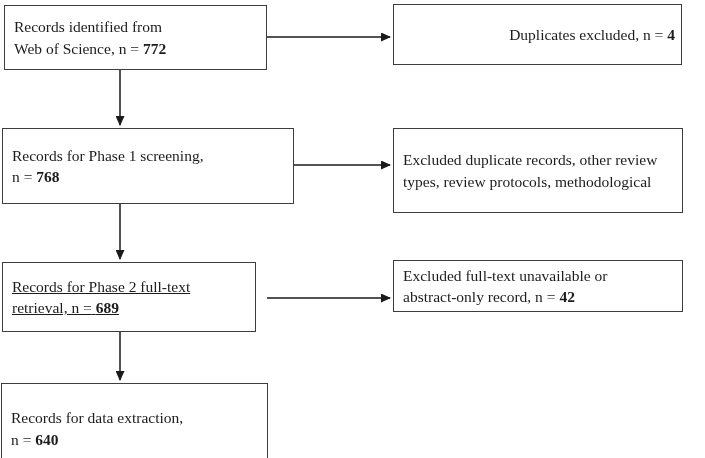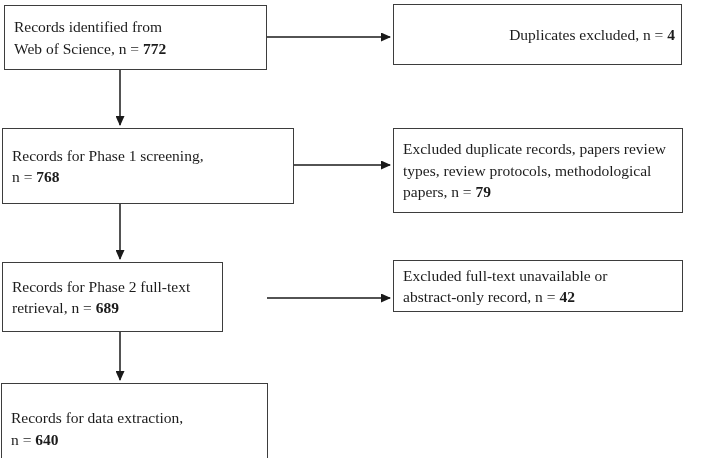--- a/index.html
+++ b/index.html
@@ -29,21 +29,21 @@
     font-size: 15.5px;
     line-height: 21.5px;
     color: #1c1c1c;
   }
   .line { display: block; white-space: nowrap; }
   .line b { font-weight: 700; }
   .b-identified { left: 4px;   top: 5px;   width: 263px; height: 65px; }
   .b-duplicates { left: 393px; top: 4px;   width: 289px; height: 61px; text-align: right; }
   .b-phase1     { left: 2px;   top: 128px; width: 292px; height: 76px; }
   .b-excl1      { left: 393px; top: 128px; width: 290px; height: 85px; }
-  .b-phase2     { left: 2px;   top: 262px; width: 221px; height: 70px; }
+  .b-phase2     { left: 2px;   top: 262px; width: 254px; height: 70px; text-decoration: underline; }
   .b-excl2      { left: 393px; top: 260px; width: 290px; height: 52px; }
   .b-extract    { left: 1px;   top: 383px; width: 267px; height: 91px; }
 </style>
 </head>
 <body>
 
 <div class="canvas">
 
   <svg class="connectors" width="705" height="458" viewBox="0 0 705 458" xmlns="http://www.w3.org/2000/svg">
     <defs>
@@ -67,23 +67,22 @@
   <div class="box b-duplicates">
     <span class="line"><span>Duplicates excluded, n =</span> <b>4</b></span>
   </div>
 
   <div class="box b-phase1">
     <span class="line">Records for Phase 1 screening,</span>
     <span class="line"><span>n =</span> <b>768</b></span>
   </div>
 
   <div class="box b-excl1">
-    <span class="line">Excluded duplicate records, papers review</span>
+    <span class="line">Excluded duplicate records, other review</span>
     <span class="line">types, review protocols, methodological</span>
-    <span class="line"><span>papers, n =</span> <b>79</b></span>
   </div>
 
   <div class="box b-phase2">
     <span class="line">Records for Phase 2 full-text</span>
     <span class="line"><span>retrieval, n =</span> <b>689</b></span>
   </div>
 
   <div class="box b-excl2">
     <span class="line">Excluded full-text unavailable or</span>
     <span class="line"><span>abstract-only record, n =</span> <b>42</b></span>

